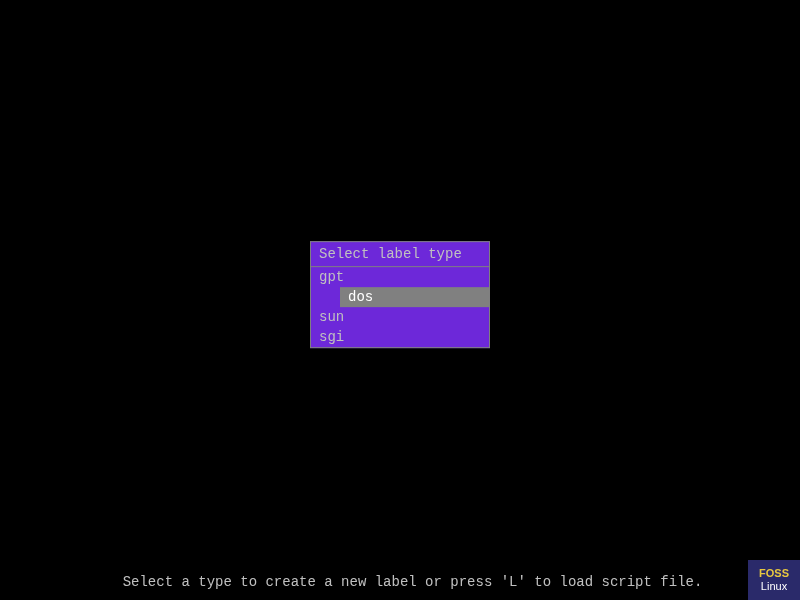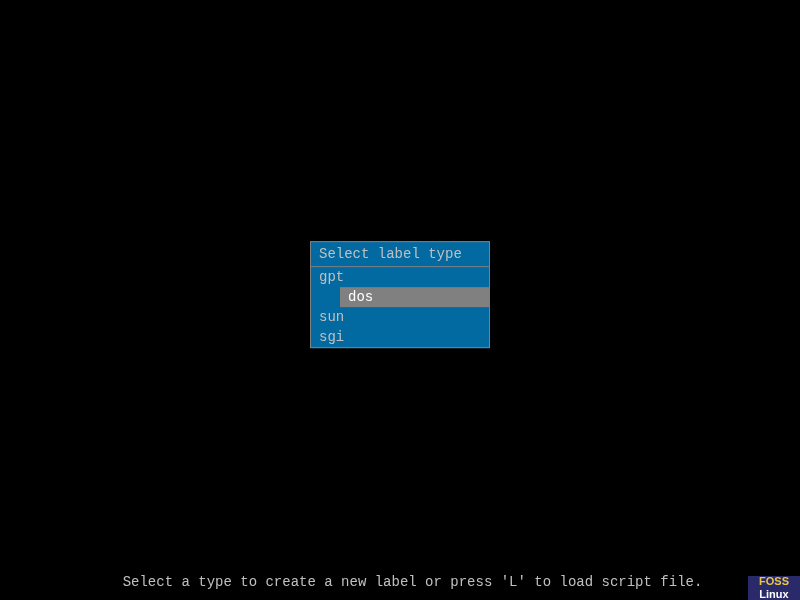--- a/index.html
+++ b/index.html
@@ -27,21 +27,21 @@
       justify-content: center;
       position: relative;
     }
 
     #dialog-box {
       position: absolute;
       top: 50%;
       left: 50%;
       transform: translate(-50%, -55%);
       border: 1px solid #808080;
-      background-color: #0369a1;
+      background-color: #6d28d9;
       min-width: 180px;
     }
 
     #dialog-title {
       color: #c0c0c0;
       padding: 4px 8px;
       font-family: 'Courier New', Courier, monospace;
       font-size: 14px;
       border-bottom: 1px solid #808080;
       white-space: nowrap;
@@ -78,40 +78,40 @@
       font-family: 'Courier New', Courier, monospace;
       font-size: 14px;
       margin-left: 25px;
     }
 
     #foss-badge {
       position: absolute;
       bottom: 0;
       right: 0;
       width: 52px;
-      height: 24px;
+      height: 40px;
       display: flex;
       flex-direction: column;
       align-items: center;
       justify-content: center;
       background-color: #2a2a6a;
     }
 
     #foss-text {
       color: #e8c840;
       font-size: 11px;
       font-weight: bold;
       font-family: Arial, sans-serif;
       line-height: 1.2;
     }
 
     #linux-text {
       color: #ffffff;
       font-size: 11px;
-      font-weight: bold;
+      font-weight: normal;
       font-family: Arial, sans-serif;
       line-height: 1.2;
     }
   </style>
 </head>
 <body>
 
 <div id="main-container">
 
   <div id="dialog-box">

